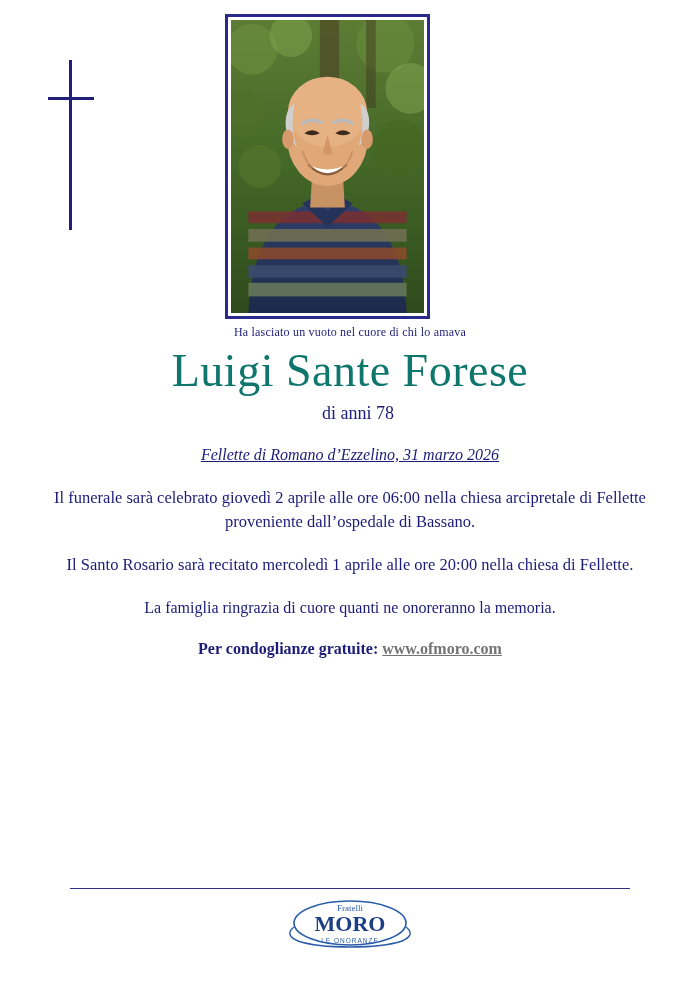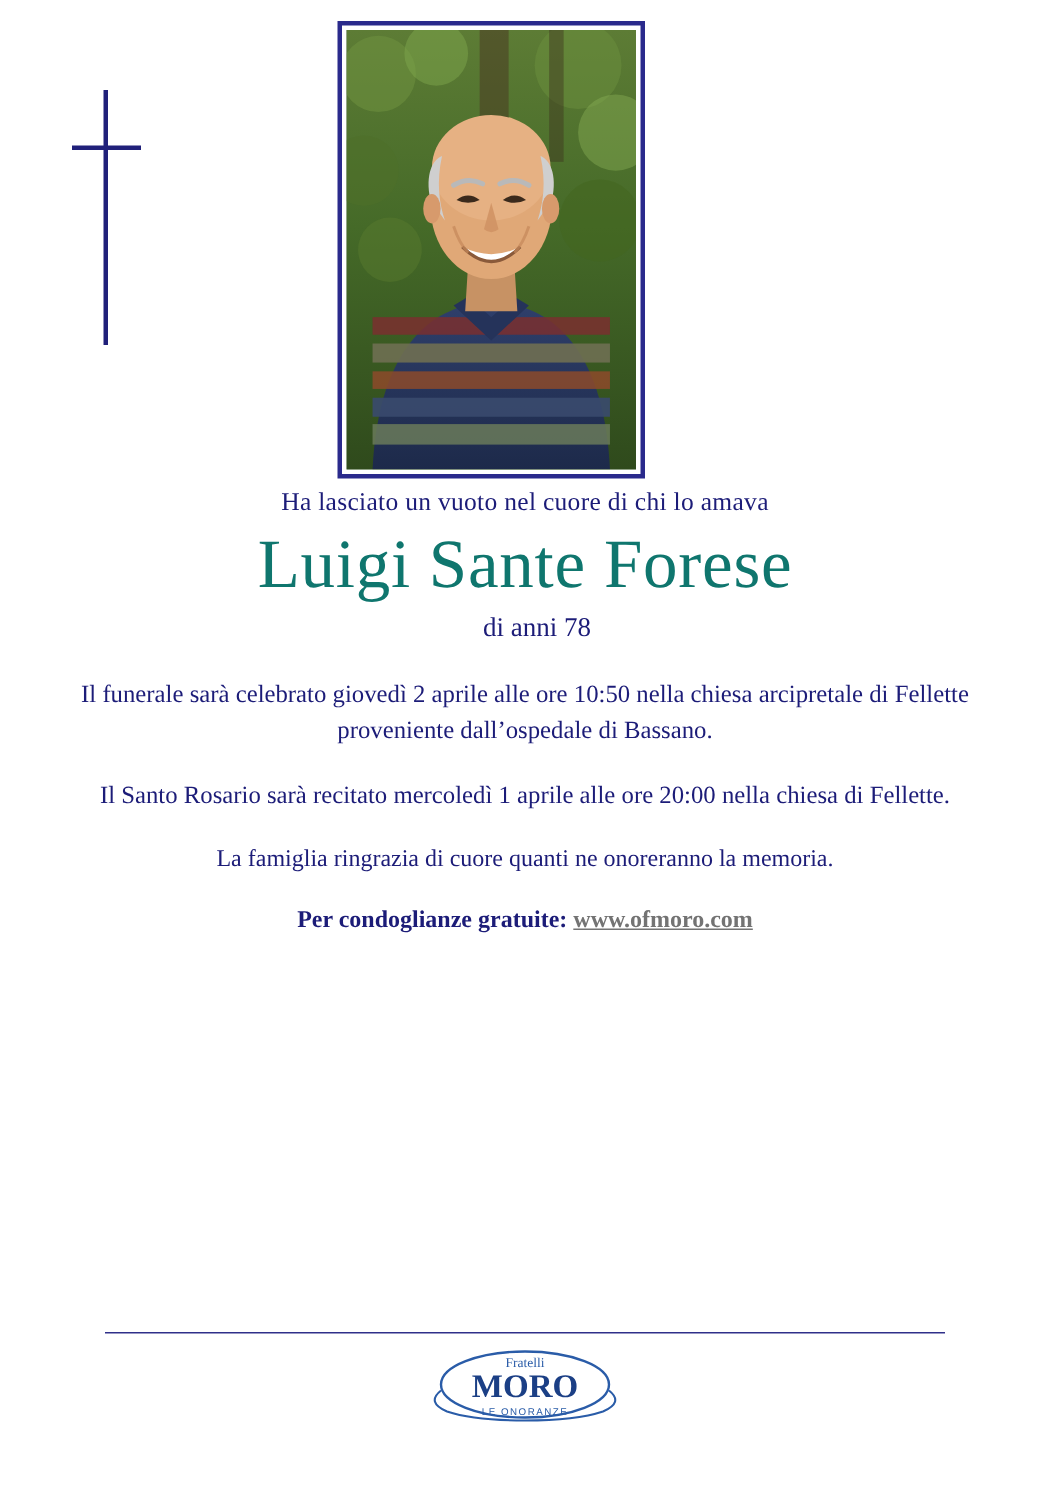--- a/index.html
+++ b/index.html
@@ -72,21 +72,21 @@
   
   .content {
     position: absolute;
     left: 0;
     top: 325px;
     width: 700px;
     text-align: center;
   }
 
   .lead {
-    font-size: 17px;
+    font-size: 12px;
     letter-spacing: 0.2px;
     margin: 0 0 6px 0;
     color: #1c1c78;
   }
 
   .name {
     font-size: 46px;
     line-height: 1.1;
     margin: 6px 0 4px 0;
     letter-spacing: 0.5px;
@@ -239,22 +239,23 @@
 
   <div class="content">
 
     <p class="lead">Ha lasciato un vuoto nel cuore di chi lo amava</p>
 
     <h1 class="name">Luigi Sante Forese</h1>
 
     <p class="age">di anni 78</p>
 
 
-
-    <p class="para">Il funerale sarà celebrato giovedì 2 aprile alle ore 10:50 nella chiesa arcipretale di Fellette proveniente dall’ospedale di Bassano.</p>
+    <p class="place-date">Fellette di Romano d’Ezzelino, 31 marzo 2026</p>
+
+    <p class="para">Il funerale sarà celebrato giovedì 2 aprile alle ore 06:00 nella chiesa arcipretale di Fellette proveniente dall’ospedale di Bassano.</p>
 
 
     <p class="para">Il Santo Rosario sarà recitato mercoledì 1 aprile alle ore 20:00 nella chiesa di Fellette.</p>
 
     <p class="thanks">La famiglia ringrazia di cuore quanti ne onoreranno la memoria.</p>
 
     <p class="condolences"><span>Per condoglianze gratuite: </span><a href="#">www.ofmoro.com</a></p>
 
   </div>
 

